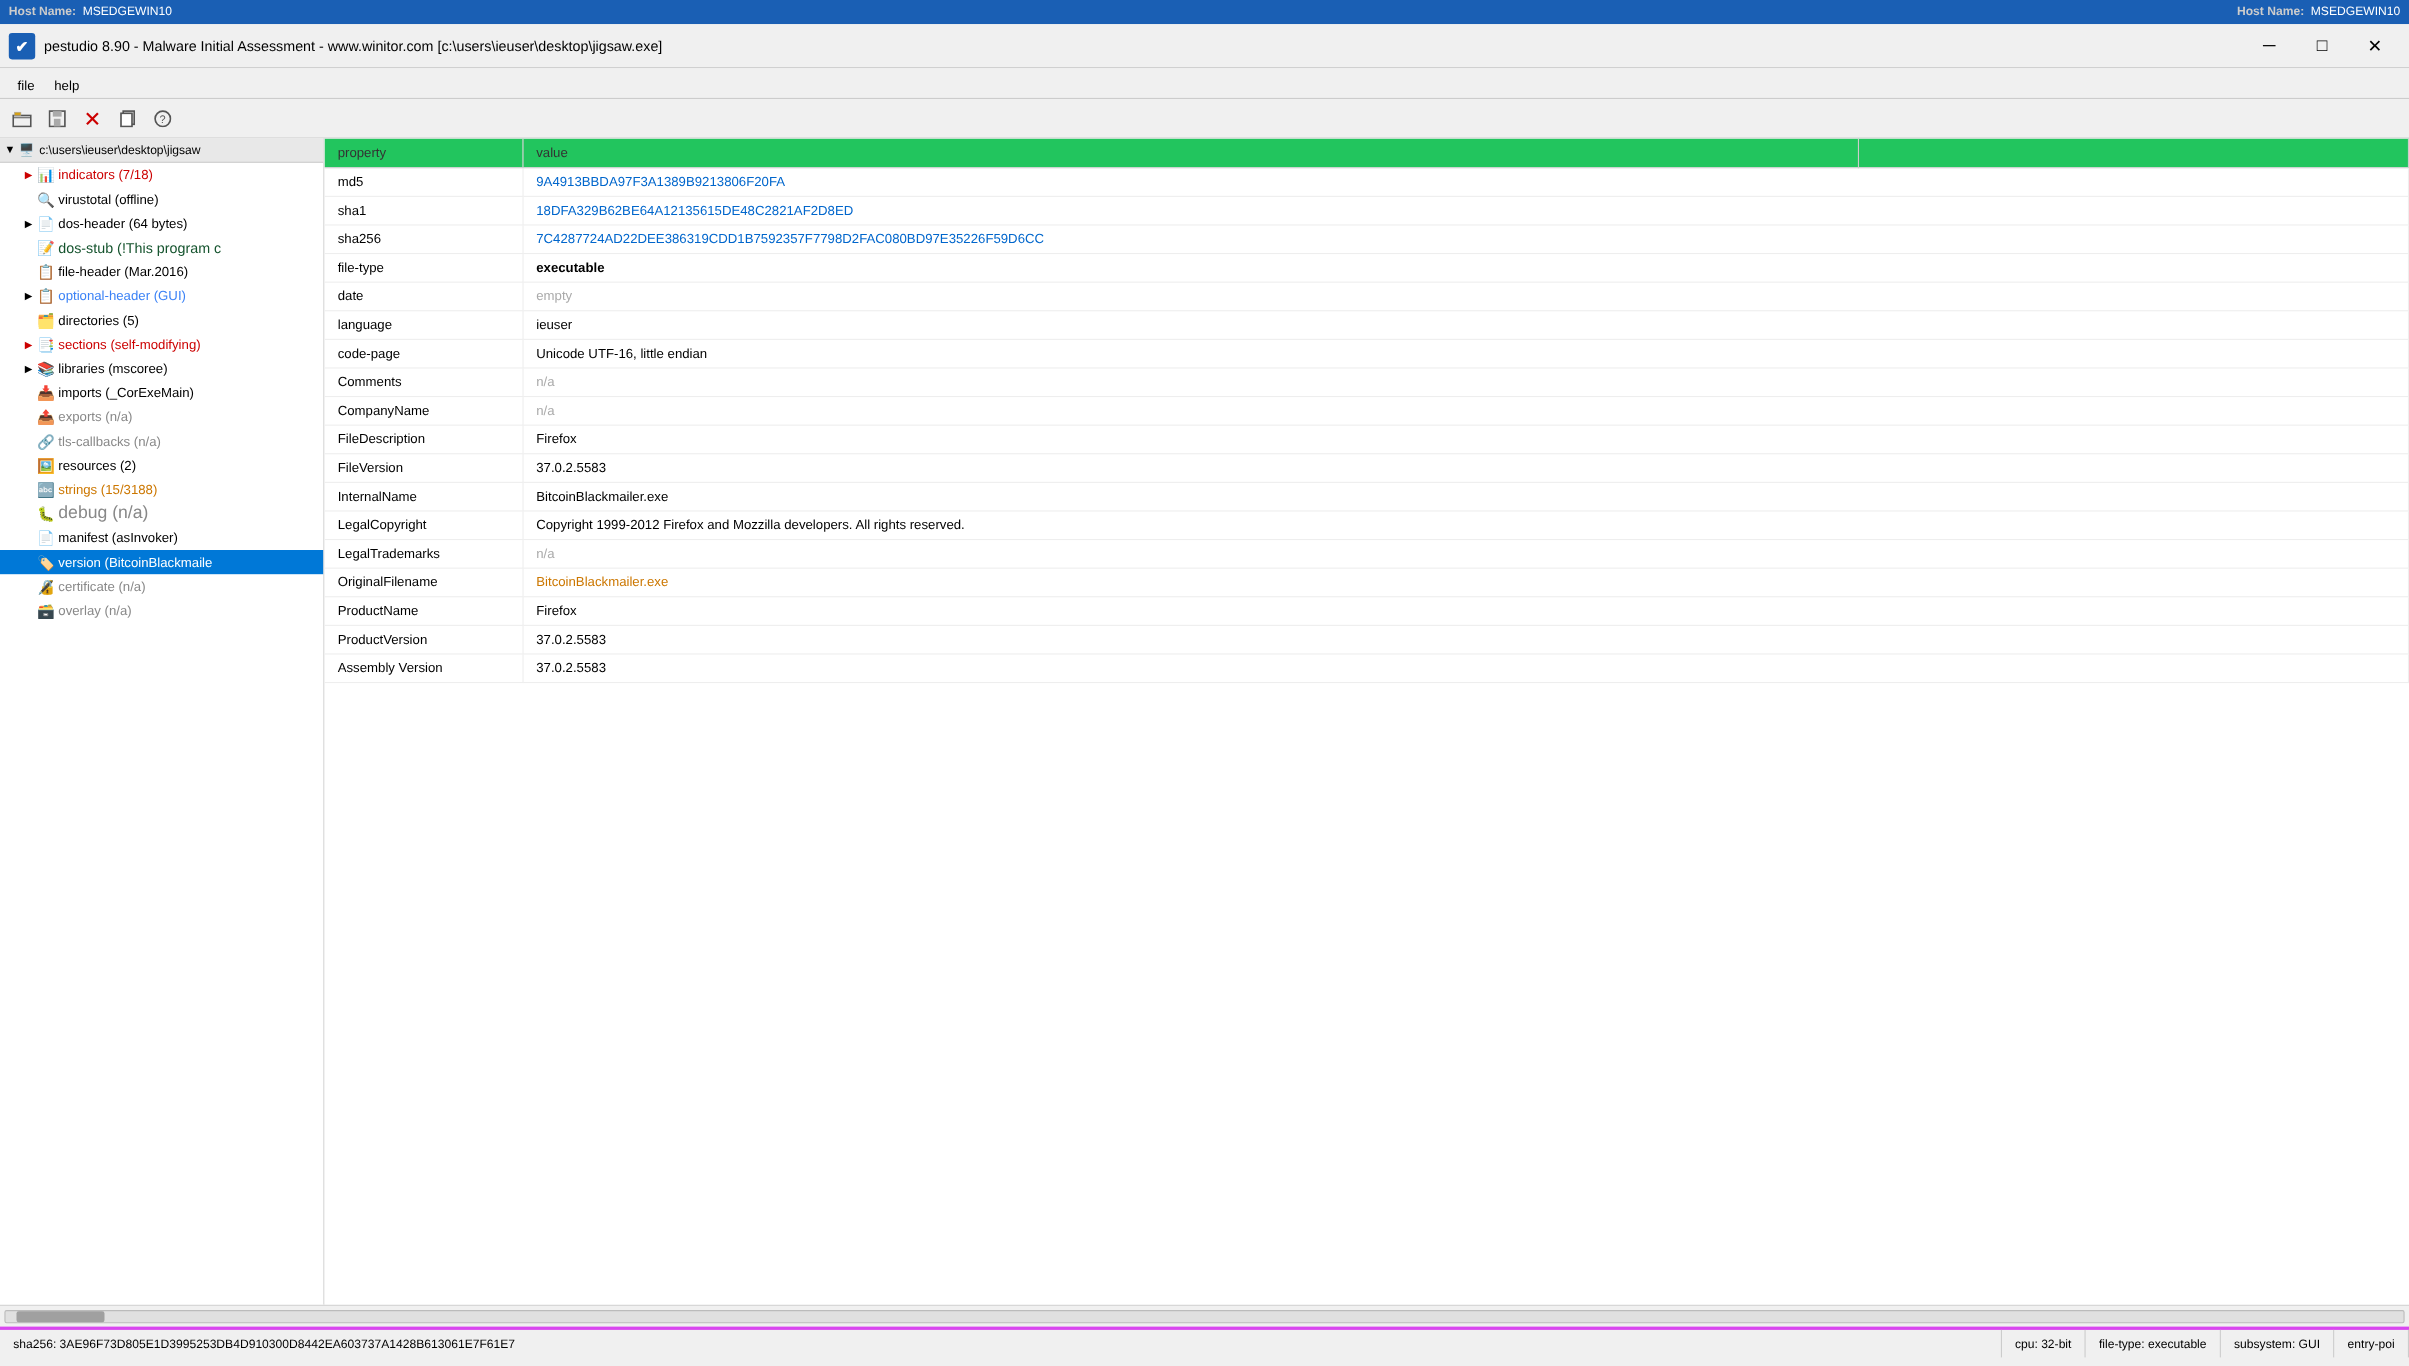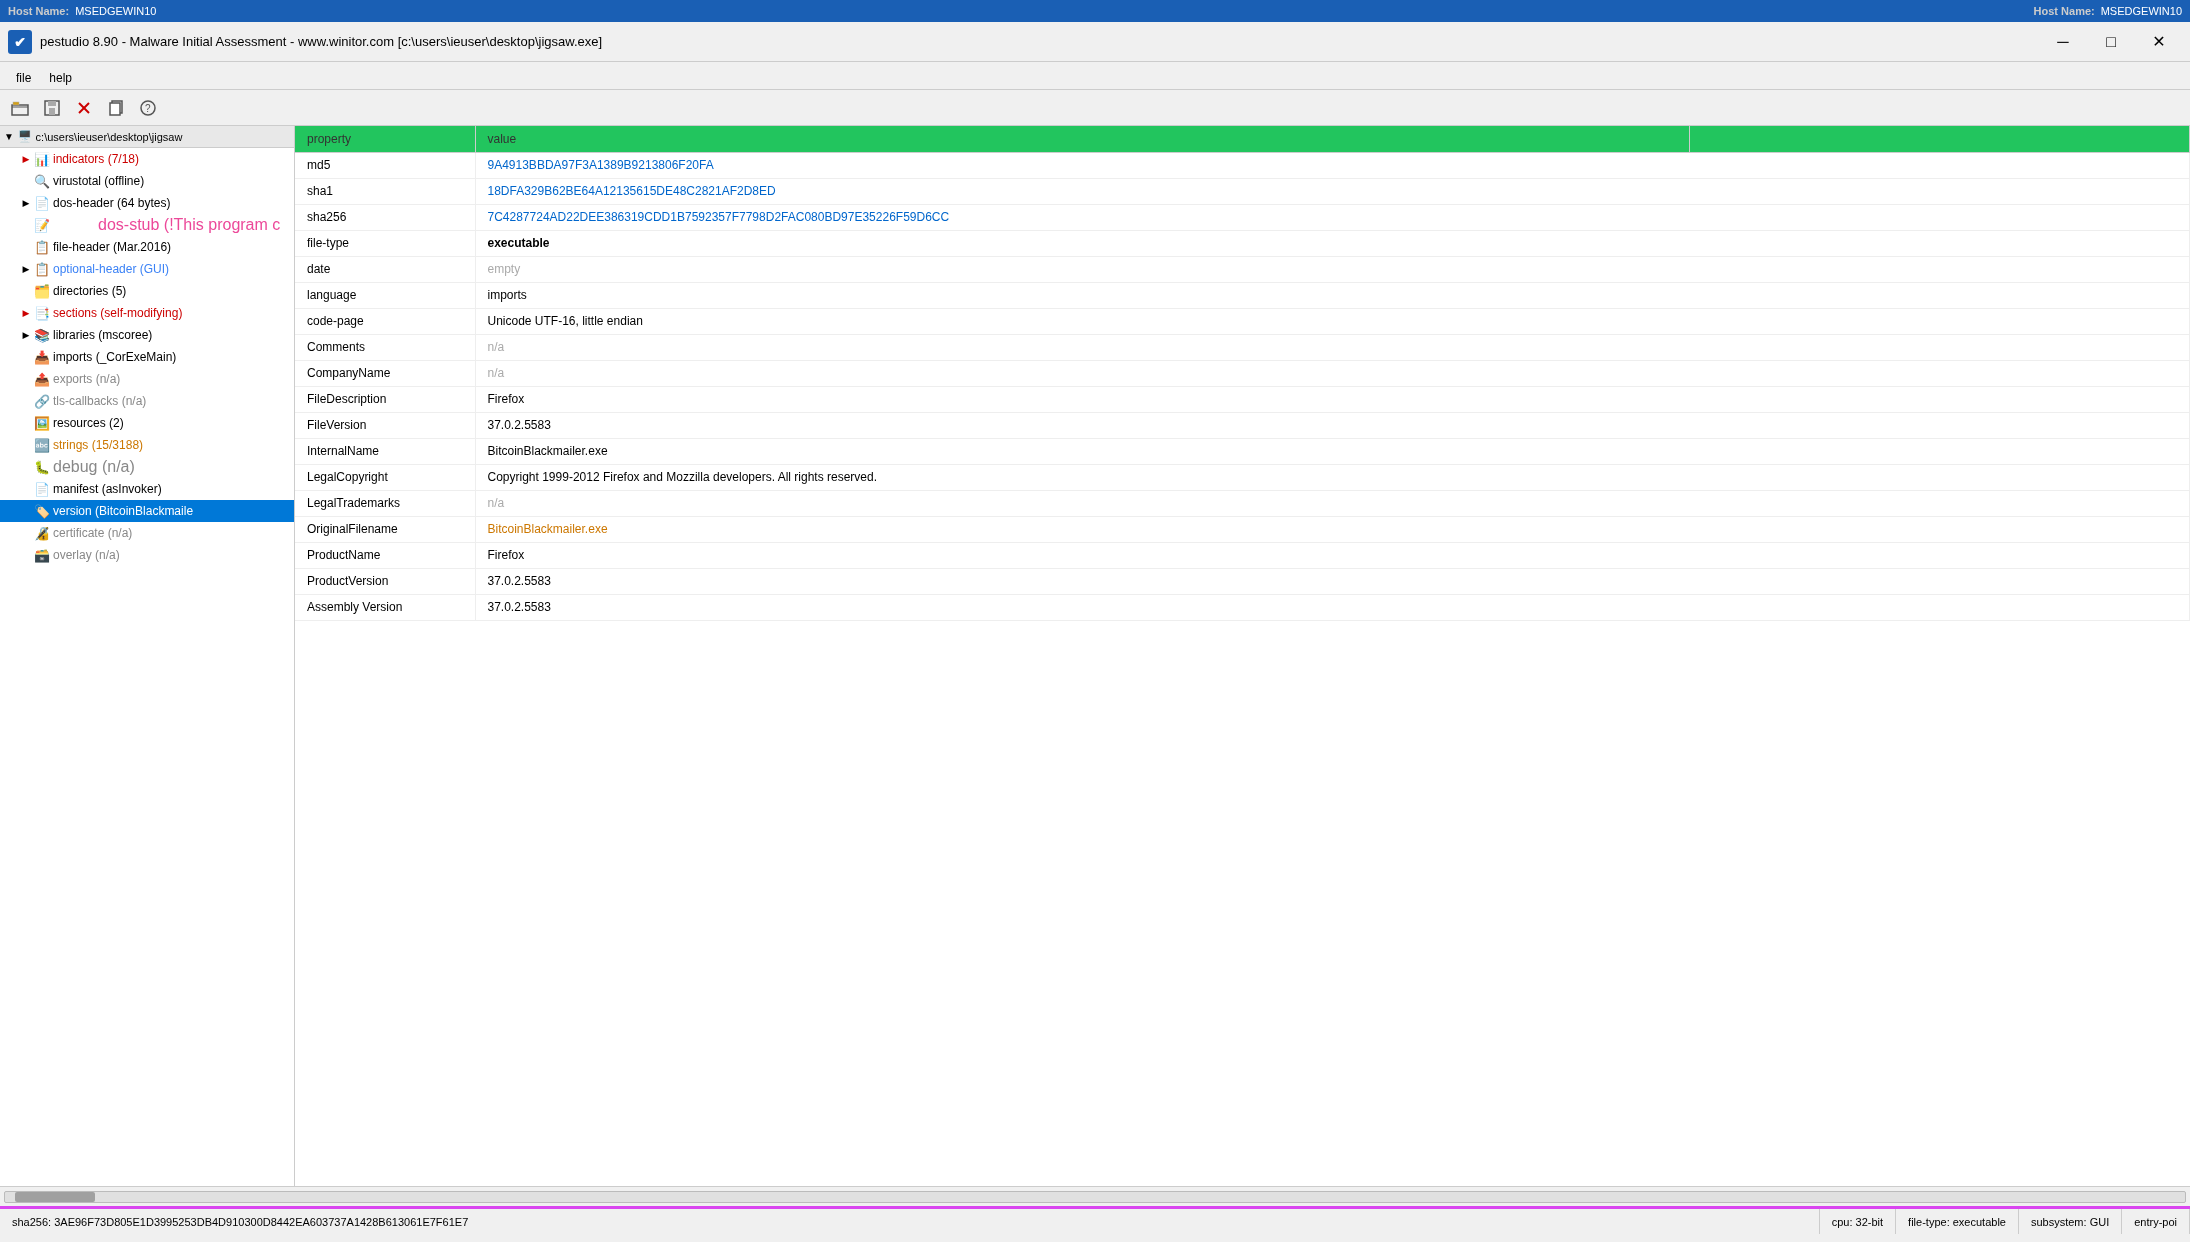--- a/index.html
+++ b/index.html
@@ -352,21 +352,21 @@
           <span class="tree-icon">
             <span style="font-size:13px;">📄</span>
           </span>
           <span style="color:#000; font-size:12px;">dos-header (64 bytes)</span>
         </div>
         <div class="tree-item tree-indent-1">
           <span class="tree-arrow"></span>
           <span class="tree-icon">
             <span style="font-size:13px; color:#888;">📝</span>
           </span>
-          <span style="color:#ec4899; font-size:16px;margin-left:45px;">dos-stub (!This program c</span>
+          <span style="color:#14532d; font-size:13px;">dos-stub (!This program c</span>
         </div>
         <div class="tree-item tree-indent-1">
           <span class="tree-arrow"></span>
           <span class="tree-icon">
             <span style="font-size:13px;">📋</span>
           </span>
           <span style="color:#000; font-size:12px;">file-header (Mar.2016)</span>
         </div>
         <div class="tree-item tree-indent-1">
           <span class="tree-arrow" style="color:#000">▶</span>
@@ -494,21 +494,21 @@
           <tr>
             <td>file-type</td>
             <td colspan="2"><span class="bold">executable</span></td>
           </tr>
           <tr>
             <td>date</td>
             <td colspan="2"><span class="empty-val">empty</span></td>
           </tr>
           <tr>
             <td>language</td>
-            <td colspan="2">imports</td>
+            <td colspan="2">ieuser</td>
           </tr>
           <tr>
             <td>code-page</td>
             <td colspan="2">Unicode UTF-16, little endian</td>
           </tr>
           <tr>
             <td>Comments</td>
             <td colspan="2"><span class="na-val">n/a</span></td>
           </tr>
           <tr>

